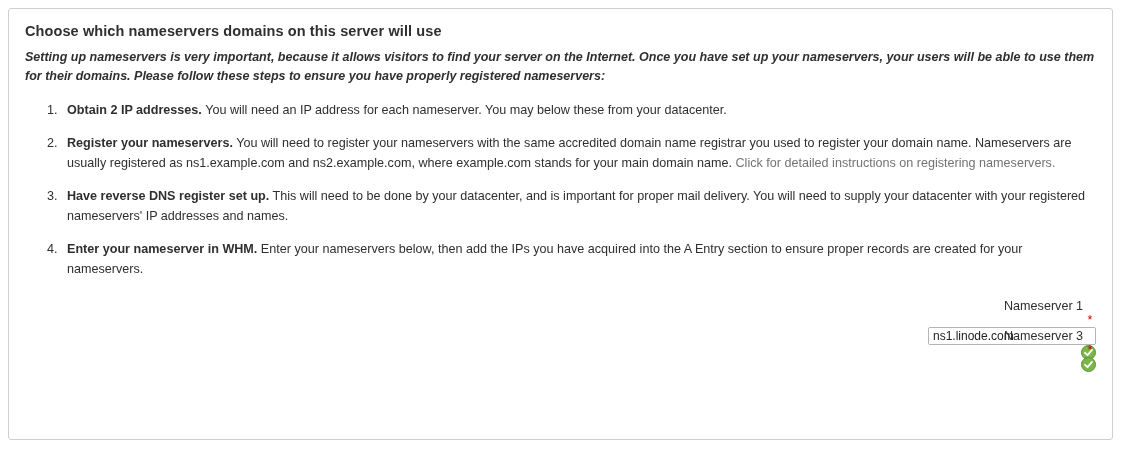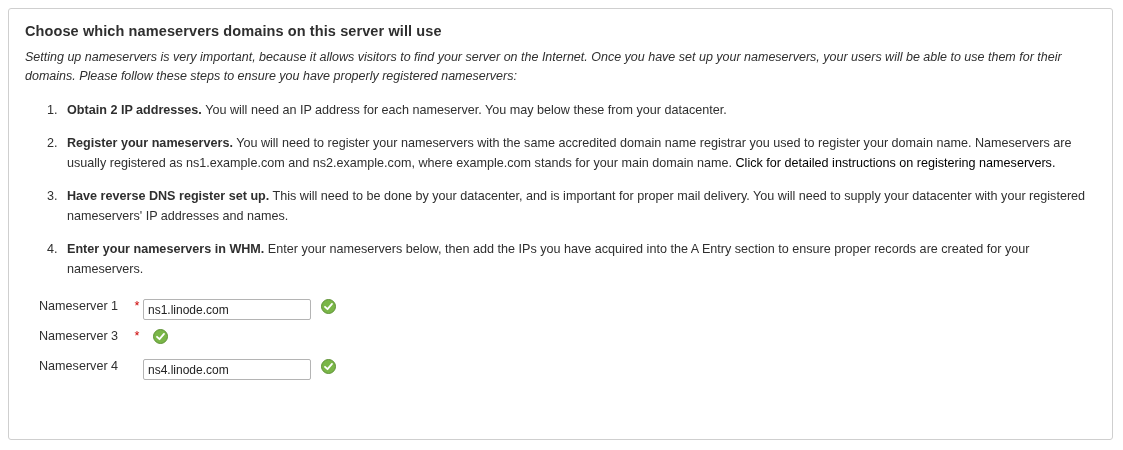--- a/index.html
+++ b/index.html
@@ -41,20 +41,21 @@
     margin: 2px 0 9px 0;
     letter-spacing: 0.1px;
   }
   .intro {
     font-style: italic;
     font-size: 12.5px;
     line-height: 1.55;
     color: #2f2f2f;
     margin: 0 0 14px 0;
     max-width: 1075px;
+    font-weight: bold;
   }
   .steps {
     margin: 0 0 0 22px;
     padding: 0;
   }
   .step {
     font-size: 12.6px;
     line-height: 1.55;
     color: #2f2f2f;
     margin-bottom: 14px;
@@ -65,33 +66,34 @@
     width: 20px;
     flex: 0 0 20px;
   }
   .step-body {
     flex: 1 1 auto;
   }
   .step-body b {
     font-weight: bold;
   }
   a.link {
-    color: #000000;
+    color: #737373;
     text-decoration: none;
     margin-top: 39px;
   }
   .fields {
     margin-top: 20px;
     margin-left: 14px;
   }
   .field-row {
     display: flex;
-    align-items: flex-start;
+    align-items: flex-end;
     margin-bottom: 8px;
     height: 22px;
+    flex-direction: column;
   }
   .field-label {
     font-size: 12.6px;
     color: #2f2f2f;
     width: 92px;
     text-align: left;
     white-space: nowrap;
   }
   .req {
     color: #cc0000;
@@ -146,21 +148,21 @@
         <span class="step-body"><b>Register your nameservers.</b><span> You will need to register your nameservers with the same accredited domain name registrar you used to register your domain name. Nameservers are usually registered as ns1.example.com and ns2.example.com, where example.com stands for your main domain name. </span><a class="link" href="#">Click for detailed instructions on registering nameservers.</a></span>
       </div>
 
       <div class="step">
         <span class="step-num">3.</span>
         <span class="step-body"><b>Have reverse DNS register set up.</b><span> This will need to be done by your datacenter, and is important for proper mail delivery. You will need to supply your datacenter with your registered nameservers' IP addresses and names.</span></span>
       </div>
 
       <div class="step">
         <span class="step-num">4.</span>
-        <span class="step-body"><b>Enter your nameservers in WHM.</b><span> Enter your nameservers below, then add the IPs you have acquired into the A Entry section to ensure proper records are created for your nameservers.</span></span>
+        <span class="step-body"><b>Enter your nameserver in WHM.</b><span> Enter your nameservers below, then add the IPs you have acquired into the A Entry section to ensure proper records are created for your nameservers.</span></span>
       </div>
 
     </div>
 
     <div class="fields">
 
       <div class="field-row">
         <span class="field-label">Nameserver 1</span>
         <span class="req">*</span>
         <input class="field-input" type="text" value="ns1.linode.com" style="">
@@ -177,28 +179,17 @@
         <span class="req">*</span>
         <span class="ok-icon">
           <svg width="15" height="15" viewBox="0 0 15 15" xmlns="http://www.w3.org/2000/svg">
             <circle cx="7.5" cy="7.5" r="7" fill="#7ab648" stroke="#5f9236" stroke-width="1"></circle>
             <path d="M4 7.8 L6.5 10.2 L11 4.9" fill="none" stroke="#ffffff" stroke-width="1.8" stroke-linecap="round" stroke-linejoin="round"></path>
           </svg>
         </span>
       </div>
 
 
-      <div class="field-row">
-        <span class="field-label">Nameserver 4</span>
-        <span class="req hidden"></span>
-        <input class="field-input" type="text" value="ns4.linode.com" style="">
-        <span class="ok-icon">
-          <svg width="15" height="15" viewBox="0 0 15 15" xmlns="http://www.w3.org/2000/svg">
-            <circle cx="7.5" cy="7.5" r="7" fill="#7ab648" stroke="#5f9236" stroke-width="1"></circle>
-            <path d="M4 7.8 L6.5 10.2 L11 4.9" fill="none" stroke="#ffffff" stroke-width="1.8" stroke-linecap="round" stroke-linejoin="round"></path>
-          </svg>
-        </span>
-      </div>
 
     </div>
 
   </div>
 </div>
 
 </body></html>

